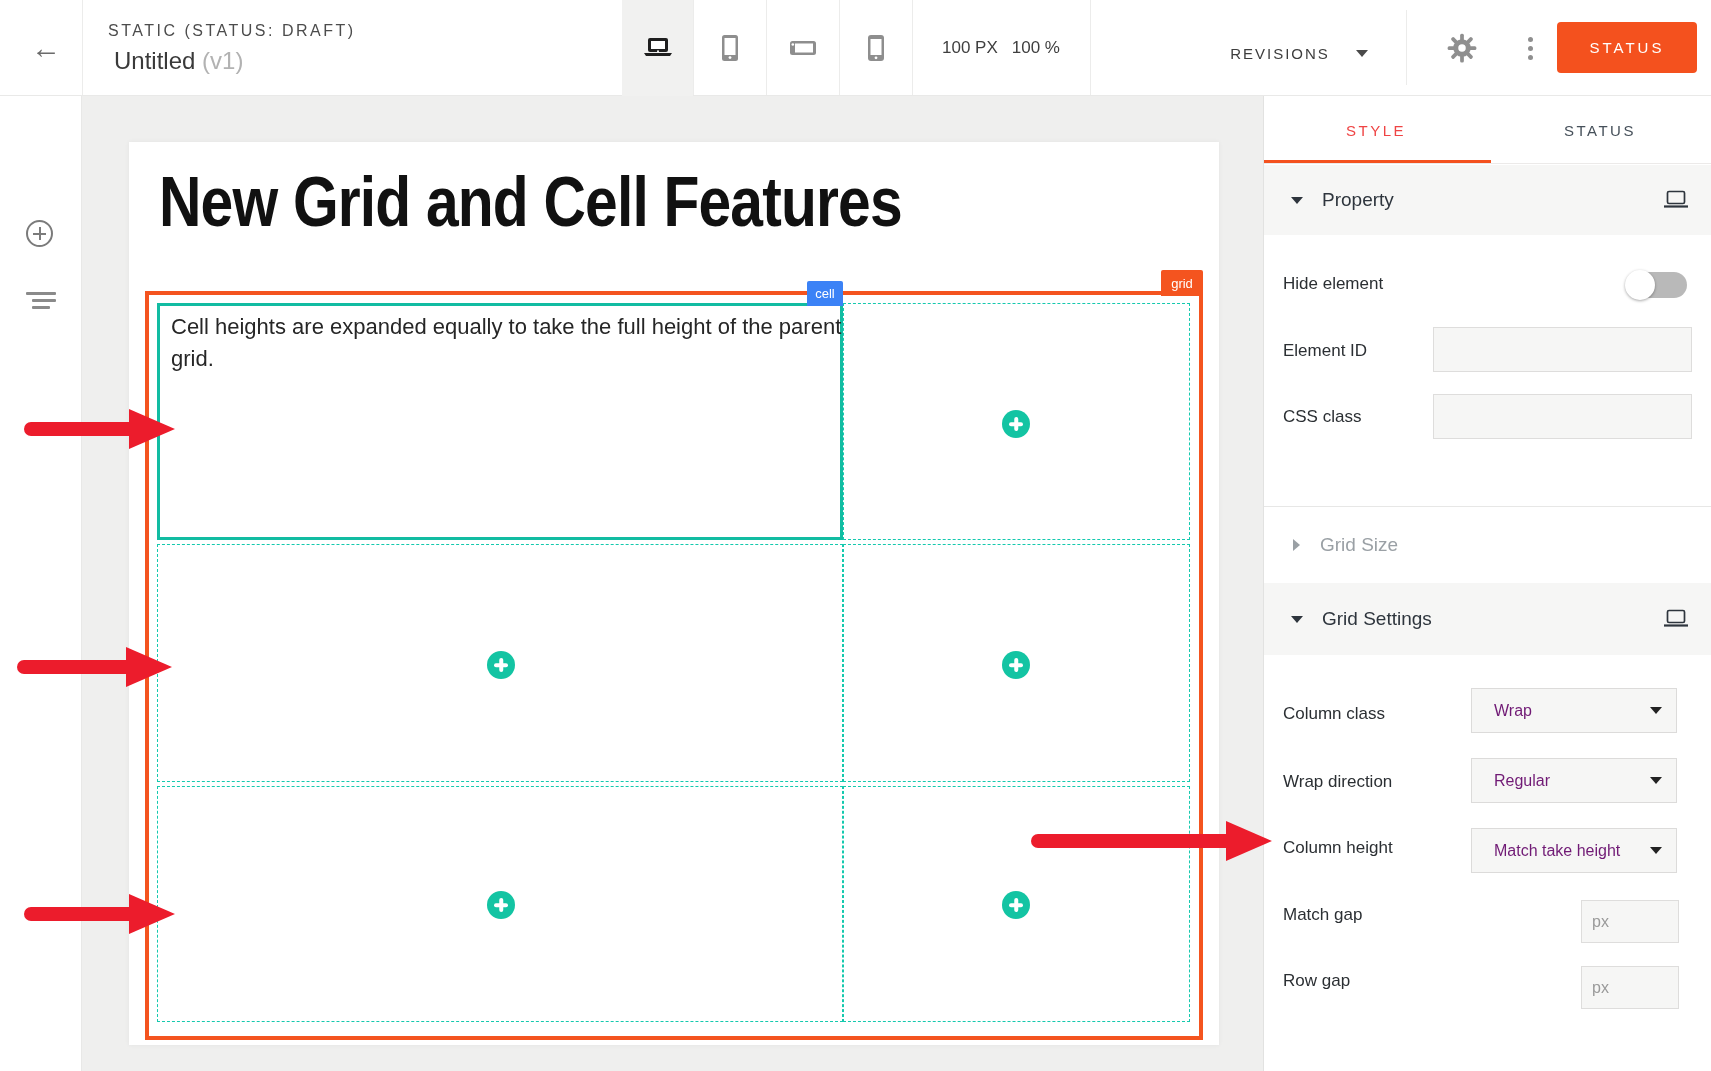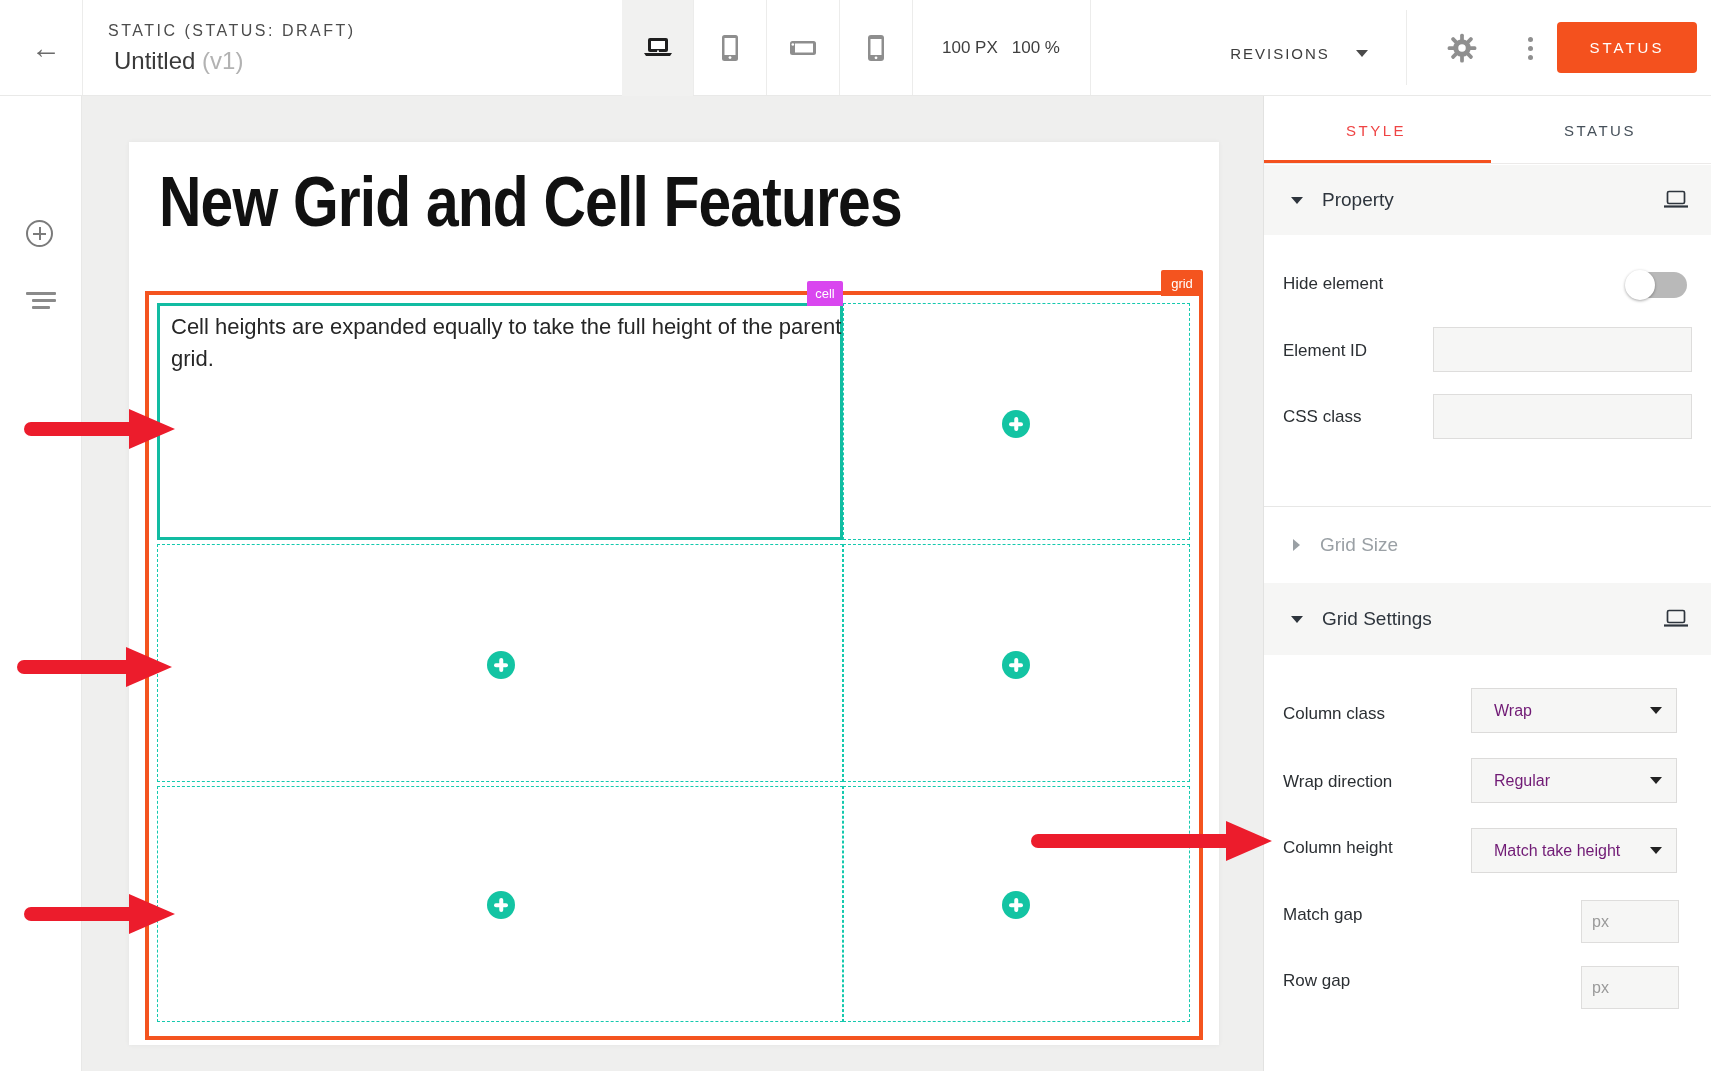--- a/index.html
+++ b/index.html
@@ -42,21 +42,21 @@
   .rail-layers i:nth-child(3) { width:18px; margin:4px 0 0 6px; }
   
   .page { position:absolute; left:129px; top:142px; width:1090px; height:903px; background:#fff; box-shadow:0 0 5px rgba(0,0,0,0.05); }
   .page-heading { position:absolute; left:30px; top:20px; font-size:70px; font-weight:700; color:#111; letter-spacing:-1px;
     transform:scaleX(0.84); transform-origin:left top; white-space:nowrap; }
   .grid-box { position:absolute; left:16px; top:149px; width:1058px; height:749px; border:4px solid #F4541F; }
   .grid-tag { position:absolute; right:-4px; bottom:100%; margin-bottom:-1px; width:42px; height:26px; background:#F4541F; color:#fff;
     font-size:13px; display:flex; align-items:center; justify-content:center; border-radius:2px 2px 0 0; }
   .dcell { position:absolute; border:1px dashed #15c9ae; }
   .sel-cell { position:absolute; left:8px; top:8px; width:686px; height:237px; border:3px solid #12BCA2; background:#fff; z-index:2; }
-  .cell-tag { position:absolute; right:-3px; bottom:100%; width:36px; height:25px; background:#d946ef; color:#fff; font-size:13px;
+  .cell-tag { position:absolute; right:-3px; bottom:100%; width:36px; height:25px; background:#3b82f6; color:#fff; font-size:13px;
     display:flex; align-items:center; justify-content:center; border-radius:2px 2px 0 0; }
   .cell-text { position:absolute; left:11px; top:5px; width:672px; font-size:22px; line-height:1.45; color:#262626; }
   .plus-btn { position:absolute; width:28px; height:28px; border-radius:50%; background:#13C4A3; cursor:pointer; }
   .plus-btn::before, .plus-btn::after { content:""; position:absolute; background:#fff; border-radius:2px; }
   .plus-btn::before { left:50%; top:7px; bottom:7px; width:3.5px; transform:translateX(-50%); }
   .plus-btn::after { top:50%; left:7px; right:7px; height:3.5px; transform:translateY(-50%); }
   
   .arrow { position:absolute; height:40px; z-index:60; pointer-events:none; }
   .arrow .shaft { position:absolute; left:0; right:38px; top:50%; transform:translateY(-50%); height:14px; border-radius:7px; background:#EC1C2C; }
   .arrow .head { position:absolute; right:0; top:50%; transform:translateY(-50%); width:0; height:0;

